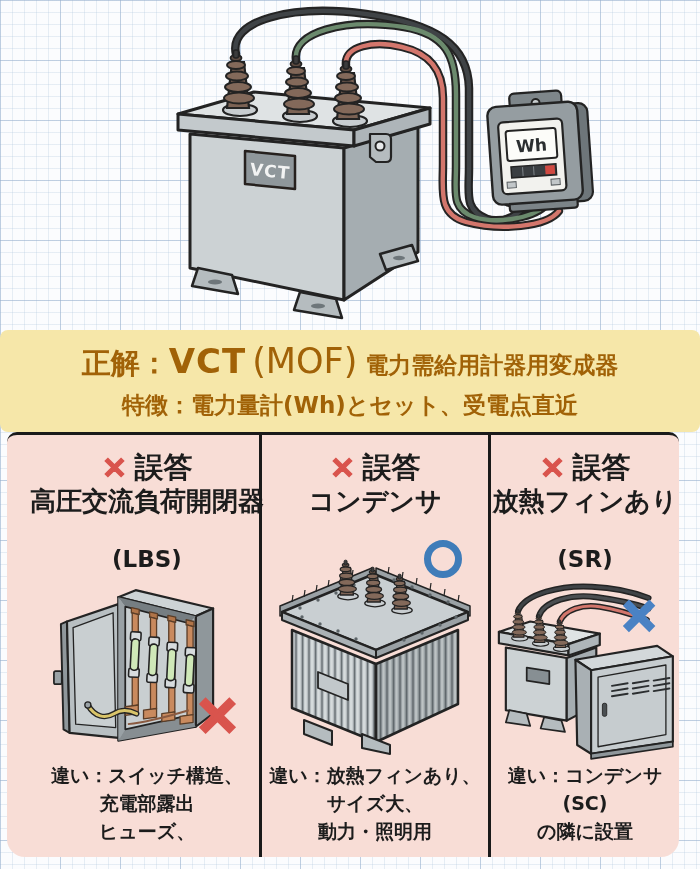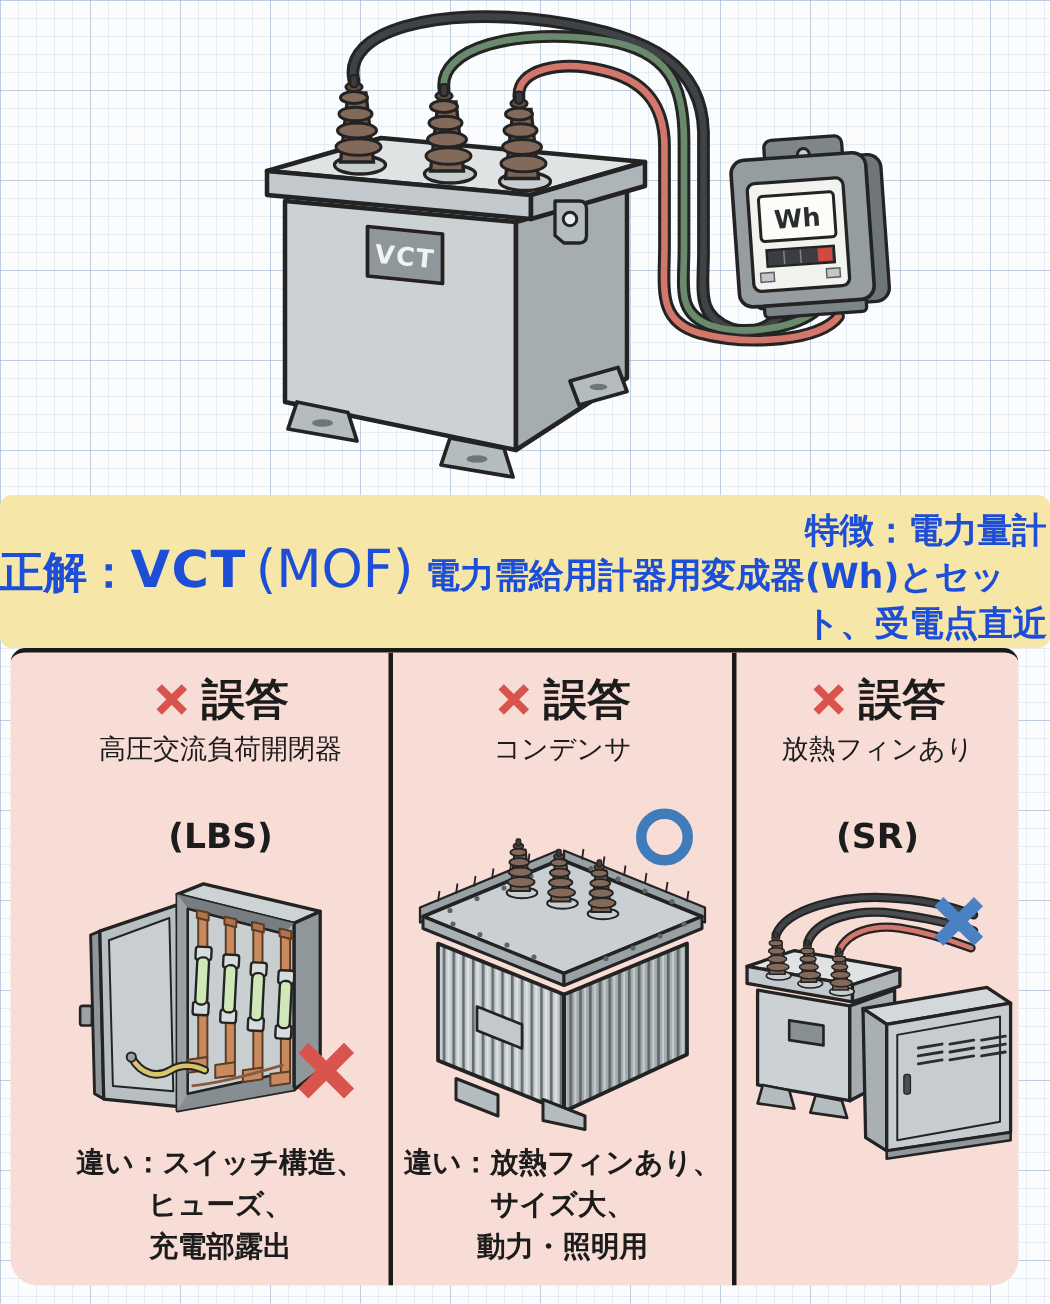--- a/index.html
+++ b/index.html
@@ -7,39 +7,39 @@
   .page{position:relative;width:700px;height:869px;overflow:hidden;
     background-color:#fbfcfe;
     background-image:
       linear-gradient(to right, rgba(150,175,205,.50) 1px, transparent 1px),
       linear-gradient(to bottom, rgba(150,175,205,.50) 1px, transparent 1px),
       linear-gradient(to right, rgba(185,205,225,.32) 1px, transparent 1px),
       linear-gradient(to bottom, rgba(185,205,225,.32) 1px, transparent 1px);
     background-size:60px 60px,60px 60px,12px 12px,12px 12px;}
   .top-illo{position:absolute;top:0;left:0;width:700px;height:330px;}
   .banner{position:absolute;top:330px;left:0;width:700px;height:102px;background:#f6e7a9;
-    border-radius:8px;display:flex;flex-direction:row;justify-content:center;align-items:center;
-    color:#1d4ed8;}
+    border-radius:8px;display:flex;flex-direction:column;justify-content:center;align-items:center;
+    color:#a16207;}
   .banner-line1{display:flex;align-items:baseline;white-space:nowrap;}
   .b-prefix{font-size:29px;font-weight:700;}
   .b-main{font-size:34px;font-weight:700;letter-spacing:1px;margin-right:6px;}
   .b-paren{font-size:35px;font-weight:400;margin-right:8px;}
   .b-desc{font-size:23px;font-weight:700;}
   .banner-line2{font-size:23px;font-weight:700;margin-top:6px;}
   .card{position:absolute;top:432px;left:7px;width:672px;height:425px;background:#f8ddd6;
     border-top:3px solid #1a1a1a;border-radius:10px 10px 18px 18px;overflow:hidden;
     display:flex;box-sizing:border-box;padding-left:28px;}
   .col{display:flex;flex-direction:column;align-items:center;box-sizing:border-box;
     padding:12px 0 12px 0;color:#1c1c1c;}
   .col-1{width:224px;}
   .col-2{width:232px;border-left:3px solid #1a1a1a;border-right:3px solid #1a1a1a;}
   .col-3{flex:1;}
   .col-head{font-size:29px;font-weight:700;line-height:38px;white-space:nowrap;}
   .xmark{color:#d9544d;font-size:31px;font-weight:700;margin-right:7px;-webkit-text-stroke:1.5px #d9544d;}
-  .col-title{font-size:18px;font-weight:400;line-height:30px;white-space:nowrap;}
+  .col-title{font-size:26px;font-weight:700;line-height:30px;white-space:nowrap;}
   .col-sub{font-size:23px;font-weight:700;line-height:30px;margin-top:28px;}
   .illo{position:relative;width:100%;margin-top:4px;}
   .illo-1{height:210px;}
   .illo-2{height:238px;margin-top:2px;}
   .illo-3{height:210px;}
   .illo svg{position:absolute;top:0;left:0;width:100%;height:100%;}
   .overlay-x{position:absolute;font-weight:700;line-height:1;}
   .overlay-x.red{color:#d9544d;font-size:56px;-webkit-text-stroke:3px #d9544d;right:18px;top:108px;}
   .overlay-x.blue{color:#4a82c4;font-size:48px;-webkit-text-stroke:3px #4a82c4;left:128px;top:12px;}
   .overlay-ring{position:absolute;left:162px;top:22px;width:24px;height:24px;border:7px solid #3f7cb9;
@@ -209,22 +209,22 @@
               <path d="M44,146 C52,160 64,162 74,156 C82,151 92,152 100,156" stroke="#d9c469" stroke-width="3.5"></path>
               <circle cx="44" cy="146" r="3.5" fill="#9aa2a6" stroke="#232323" stroke-width="1.5"></circle>
             </g>
             <path d="M90,168 C110,166 140,158 160,152" fill="none" stroke="#8a5a40" stroke-width="2.2"></path>
           </g>
         </svg>
         <div class="overlay-x red">×</div>
       </div>
       <div class="notes">
         <div>違い：スイッチ構造、</div>
+        <div>充電部露出</div>
         <div>ヒューズ、</div>
-        <div>充電部露出</div>
       </div>
     </section>
 
     <section class="col col-2">
       <div class="col-head">
         <span class="xmark">×</span><span>誤答</span>
       </div>
       <div class="col-title">コンデンサ</div>
       <div class="illo illo-2">
         <svg viewBox="0 0 226 238">
@@ -366,16 +366,20 @@
                 <line x1="186" y1="118" x2="204" y2="115"></line>
                   <line x1="186" y1="124" x2="204" y2="121"></line>
                   <line x1="186" y1="130" x2="204" y2="127"></line>
               </g>
               <polygon points="114,202 208,188 208,194 114,208" fill="#8f979b" stroke="#232323" stroke-width="2"></polygon>
             </g>
           </g>
         </svg>
         <div class="overlay-x blue">×</div>
       </div>
+      <div class="notes">
+        <div>違い：コンデンサ(SC)</div>
+        <div>の隣に設置</div>
+      </div>
     </section>
 
   </div>
 </div>
 
 </body></html>

